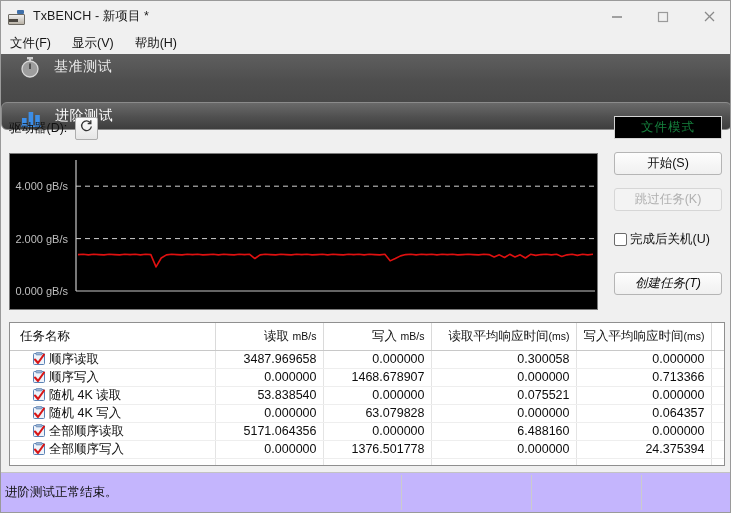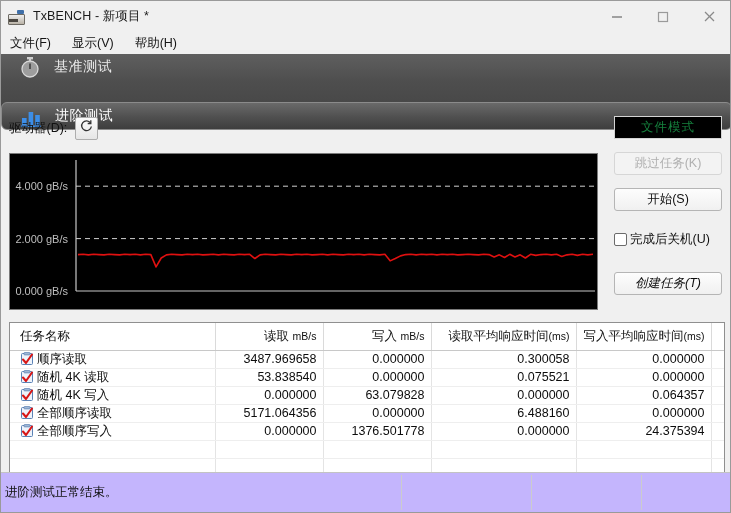--- a/index.html
+++ b/index.html
@@ -285,21 +285,21 @@
     margin-right: 3px;
     flex: 0 0 auto;
   }
   .pbtn.spaced { margin-top: 24px; font-style: italic; }
 
   
   .table-wrap {
     position: absolute;
     left: 8px; top: 321px;
     width: 716px;
-    height: 192px;
+    height: 144px;
     background: #ffffff;
     border: 1px solid #8f8f8f;
     box-sizing: border-box;
     overflow: hidden;
   }
   table.results {
     width: 100%;
     border-collapse: collapse;
     table-layout: fixed;
     font-size: 12.5px;
@@ -320,21 +320,21 @@
     height: 18px;
     border-right: 1px solid #e4e4e4;
     border-bottom: 1px solid #eeeeee;
     padding: 0 6px;
     color: #0d0d0d;
     box-sizing: border-box;
     white-space: nowrap;
     overflow: hidden;
   }
   table.results td.num { text-align: right; }
-  table.results td.c-name { text-align: left; padding-left: 10px; }
+  table.results td.c-name { text-align: left; padding-left: 22px; }
   .task-cell { display: flex; align-items: center; }
   .task-icon { width: 14px; height: 14px; flex: 0 0 auto; margin-right: 3px; }
   .small-unit { font-size: 10.5px; }
 
   
   .statusbar {
     position: absolute;
     left: 0; bottom: 0;
     width: 731px;
     height: 40px;
@@ -480,25 +480,25 @@
         <text x="58" y="36.199999999999996" text-anchor="end" font-family="&quot;Liberation Sans&quot;, sans-serif" font-size="11" fill="#bfbfbf">4.000 gB/s</text>
         <line x1="66" y1="84.6" x2="585" y2="84.6" stroke="#d0d0d0" stroke-width="1" stroke-dasharray="5,4"></line>
         <text x="58" y="88.6" text-anchor="end" font-family="&quot;Liberation Sans&quot;, sans-serif" font-size="11" fill="#bfbfbf">2.000 gB/s</text>
         <text x="58" y="141" text-anchor="end" font-family="&quot;Liberation Sans&quot;, sans-serif" font-size="11" fill="#bfbfbf">0.000 gB/s</text>
         <polyline points="68.00,100.58 73.20,100.32 78.40,100.84 83.61,100.32 88.81,100.58 94.01,100.84 99.21,100.32 104.41,100.58 109.62,100.84 114.82,100.32 120.02,100.58 125.22,100.32 130.42,100.84 135.63,100.32 140.83,100.58 146.03,112.90 151.23,103.99 156.43,100.84 161.64,100.32 166.84,100.58 172.04,100.84 177.24,100.32 182.44,100.58 187.65,100.32 192.85,100.84 198.05,100.58 203.25,100.32 208.45,100.84 213.66,100.32 218.86,100.58 224.06,100.84 229.26,100.32 234.46,100.58 239.67,100.32 244.87,104.51 250.07,100.84 255.27,100.32 260.47,100.58 265.68,100.84 270.88,100.32 276.08,100.58 281.28,100.84 286.48,100.32 291.69,100.58 296.89,100.32 302.09,100.84 307.29,100.58 312.49,100.32 317.70,100.84 322.90,100.32 328.10,100.58 333.30,100.84 338.51,100.32 343.71,100.58 348.91,100.32 354.11,100.84 359.31,100.32 364.52,100.58 369.72,100.84 374.92,100.32 380.12,106.87 385.32,104.51 390.53,101.89 395.73,100.58 400.93,100.32 406.13,100.84 411.33,100.32 416.54,100.58 421.74,100.32 426.94,100.84 432.14,100.32 437.34,100.58 442.55,100.32 447.75,100.84 452.95,100.58 458.15,100.32 463.35,100.58 468.56,100.84 473.76,100.32 478.96,100.58 484.16,102.94 489.36,100.84 494.57,103.46 499.77,100.32 504.97,102.94 510.17,100.84 515.37,103.99 520.58,100.32 525.78,101.37 530.98,100.58 536.18,100.32 541.38,100.84 546.59,100.32 551.79,102.42 556.99,100.84 562.19,100.32 567.39,101.37 572.60,100.32 577.80,100.84 583.00,100.32" fill="none" stroke="#e01010" stroke-width="1.6" stroke-linejoin="round"></polyline>
       </svg>
   </div>
 
   <div class="side-panel">
     <div class="mode-btn">文件模式</div>
+    <div class="pbtn">
+        <span>开始(S)</span>
+      </div>
     <div class="pbtn disabled">
         <span>跳过任务(K)</span>
-      </div>
-    <div class="pbtn">
-        <span>开始(S)</span>
       </div>
     <div class="chk-row">
       <span class="chk-box"></span>
       <span>完成后关机(U)</span>
     </div>
     <div class="pbtn spaced">
         <span>创建任务(T)</span>
       </div>
   </div>
 
@@ -541,20 +541,37 @@
             <td></td>
           </tr>
           <tr>
             <td class="c-name">
               <div class="task-cell">
                 <span class="task-icon"><svg width="14" height="14" viewBox="0 0 14 14">
                     <rect x="1.5" y="1.5" width="11" height="11" rx="1" fill="#eef3fb" stroke="#5b82b5" stroke-width="1"></rect>
                     <rect x="4" y="0.5" width="6" height="2.4" rx="0.6" fill="#9fb6d4" stroke="#5b82b5" stroke-width="0.7"></rect>
                     <polyline points="3,7.5 6,11 12,2.5" fill="none" stroke="#d81616" stroke-width="2.1" stroke-linecap="round" stroke-linejoin="round"></polyline>
                   </svg></span>
+                <span>顺序写入</span>
+              </div>
+            </td>
+            <td class="num">0.000000</td>
+            <td class="num">1468.678907</td>
+            <td class="num">0.000000</td>
+            <td class="num">0.713366</td>
+            <td></td>
+          </tr>
+          <tr>
+            <td class="c-name">
+              <div class="task-cell">
+                <span class="task-icon"><svg width="14" height="14" viewBox="0 0 14 14">
+                    <rect x="1.5" y="1.5" width="11" height="11" rx="1" fill="#eef3fb" stroke="#5b82b5" stroke-width="1"></rect>
+                    <rect x="4" y="0.5" width="6" height="2.4" rx="0.6" fill="#9fb6d4" stroke="#5b82b5" stroke-width="0.7"></rect>
+                    <polyline points="3,7.5 6,11 12,2.5" fill="none" stroke="#d81616" stroke-width="2.1" stroke-linecap="round" stroke-linejoin="round"></polyline>
+                  </svg></span>
                 <span>随机 4K 读取</span>
               </div>
             </td>
             <td class="num">53.838540</td>
             <td class="num">0.000000</td>
             <td class="num">0.075521</td>
             <td class="num">0.000000</td>
             <td></td>
           </tr>
           <tr>

